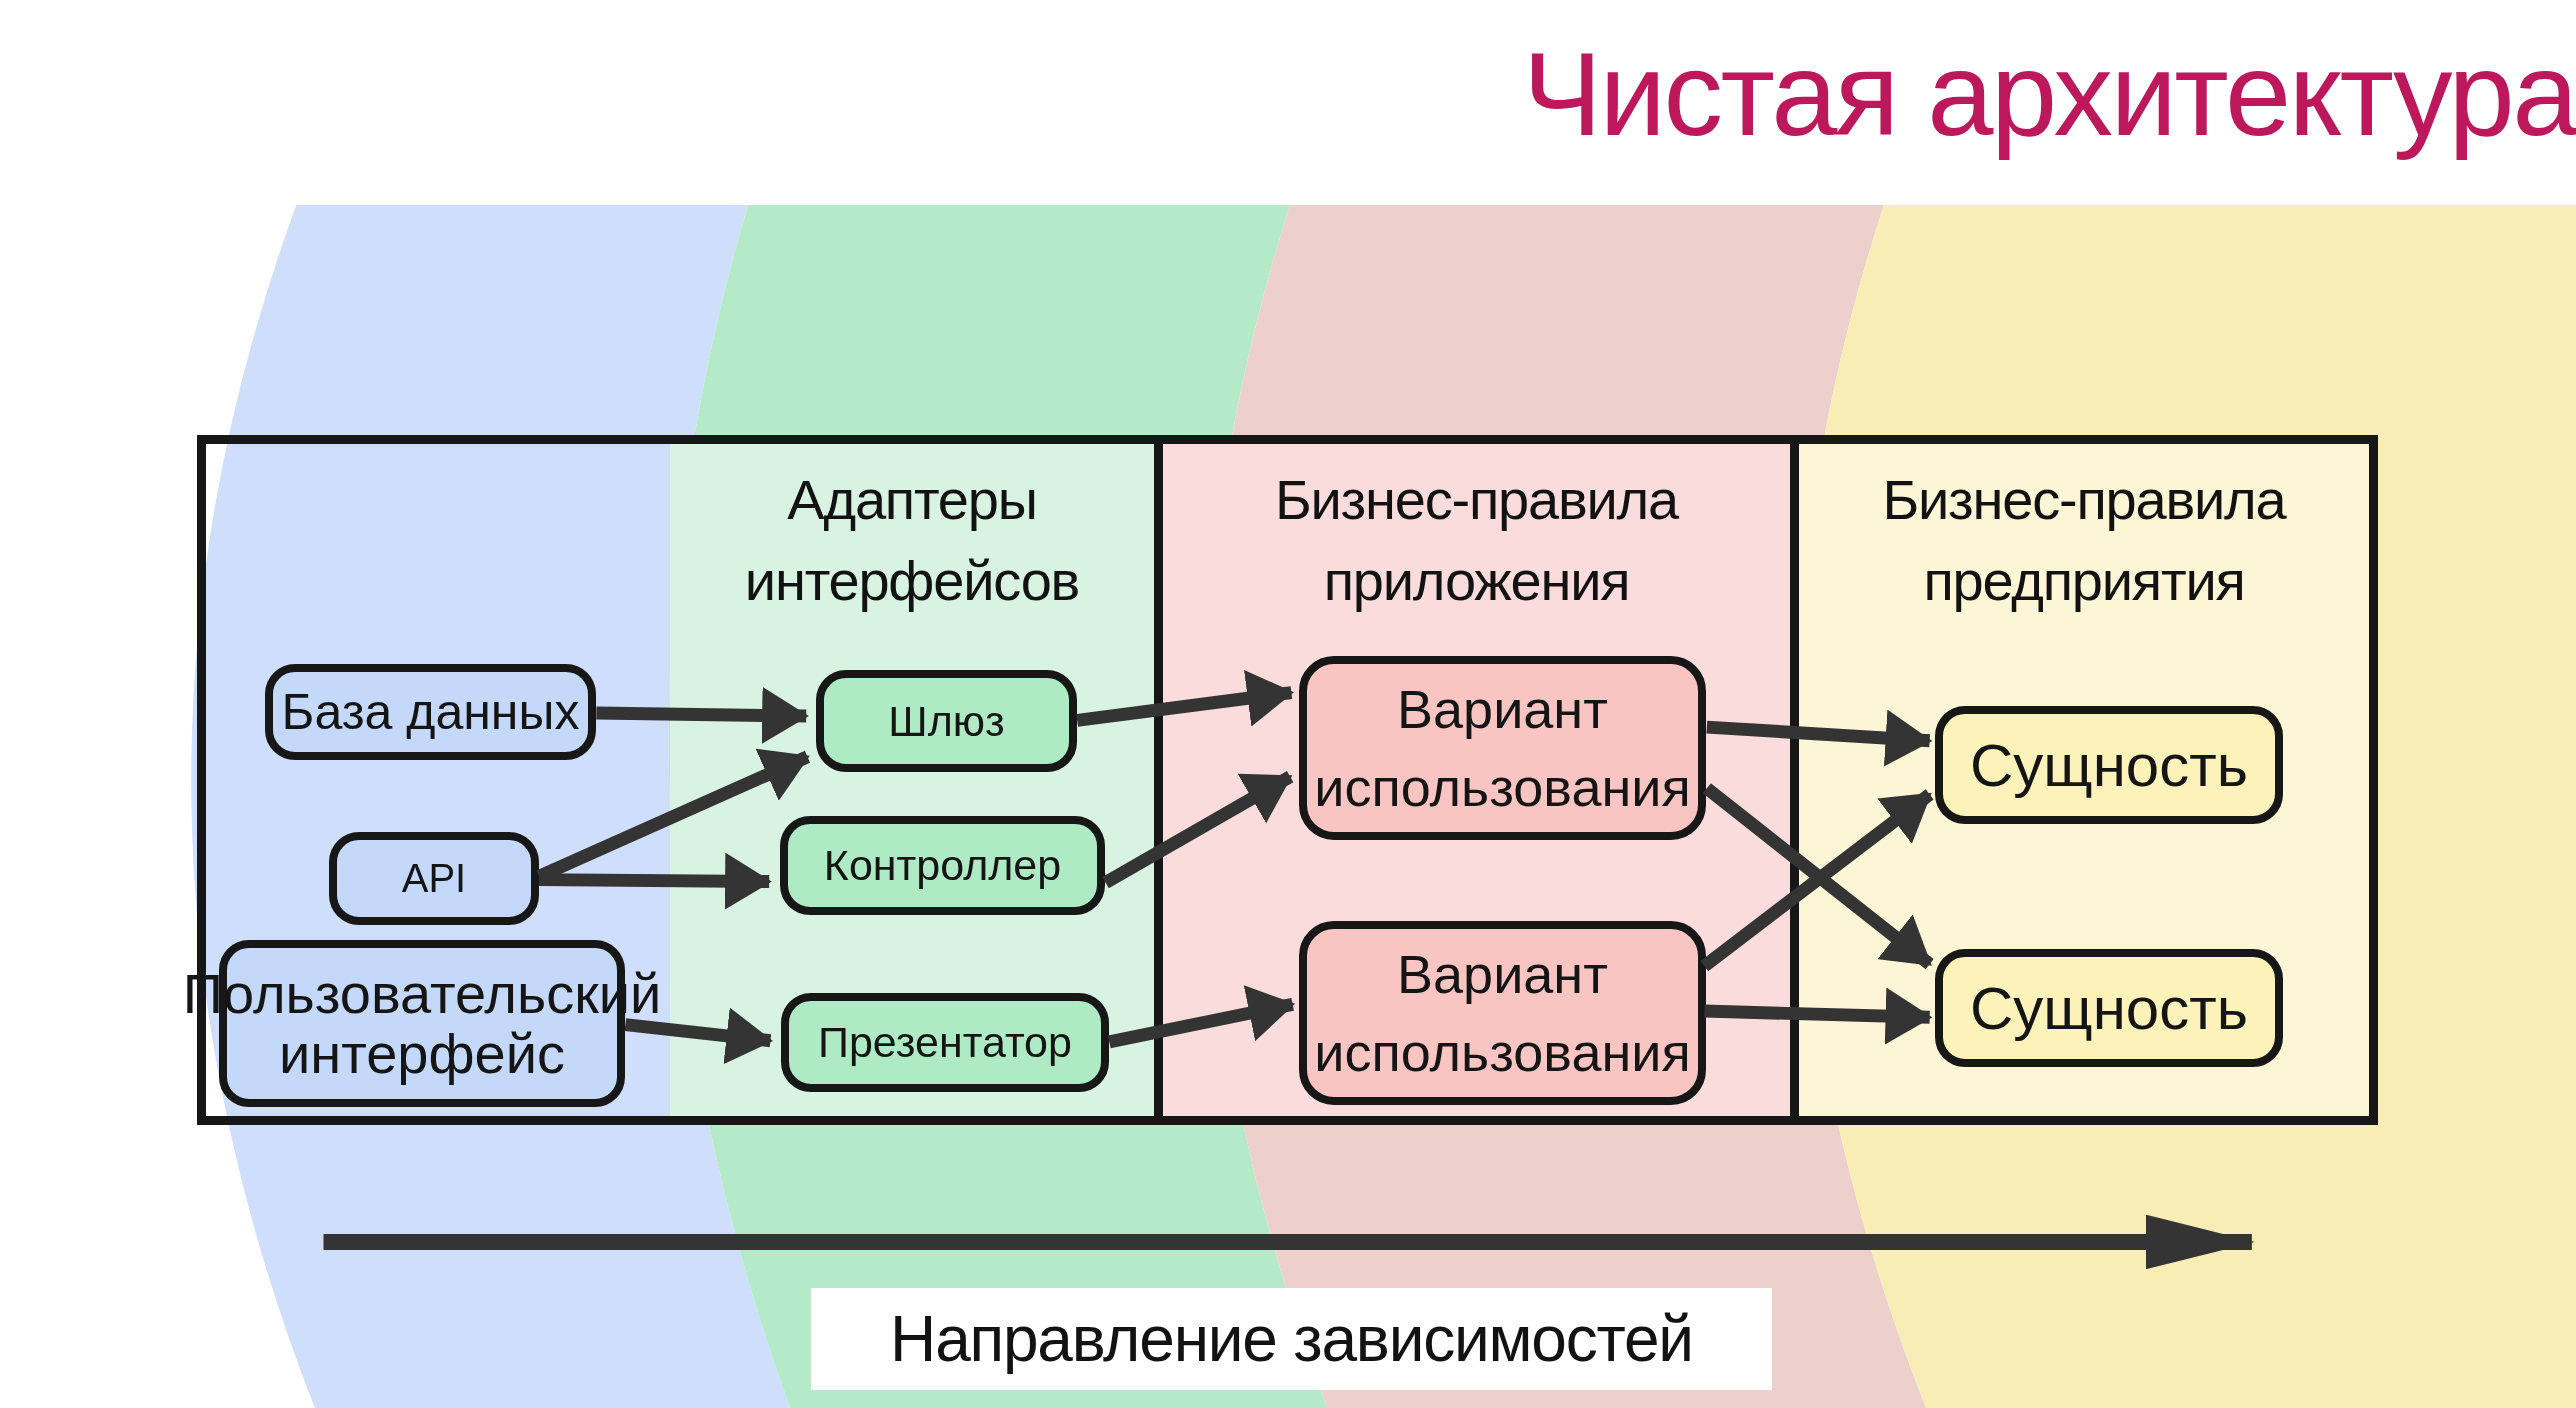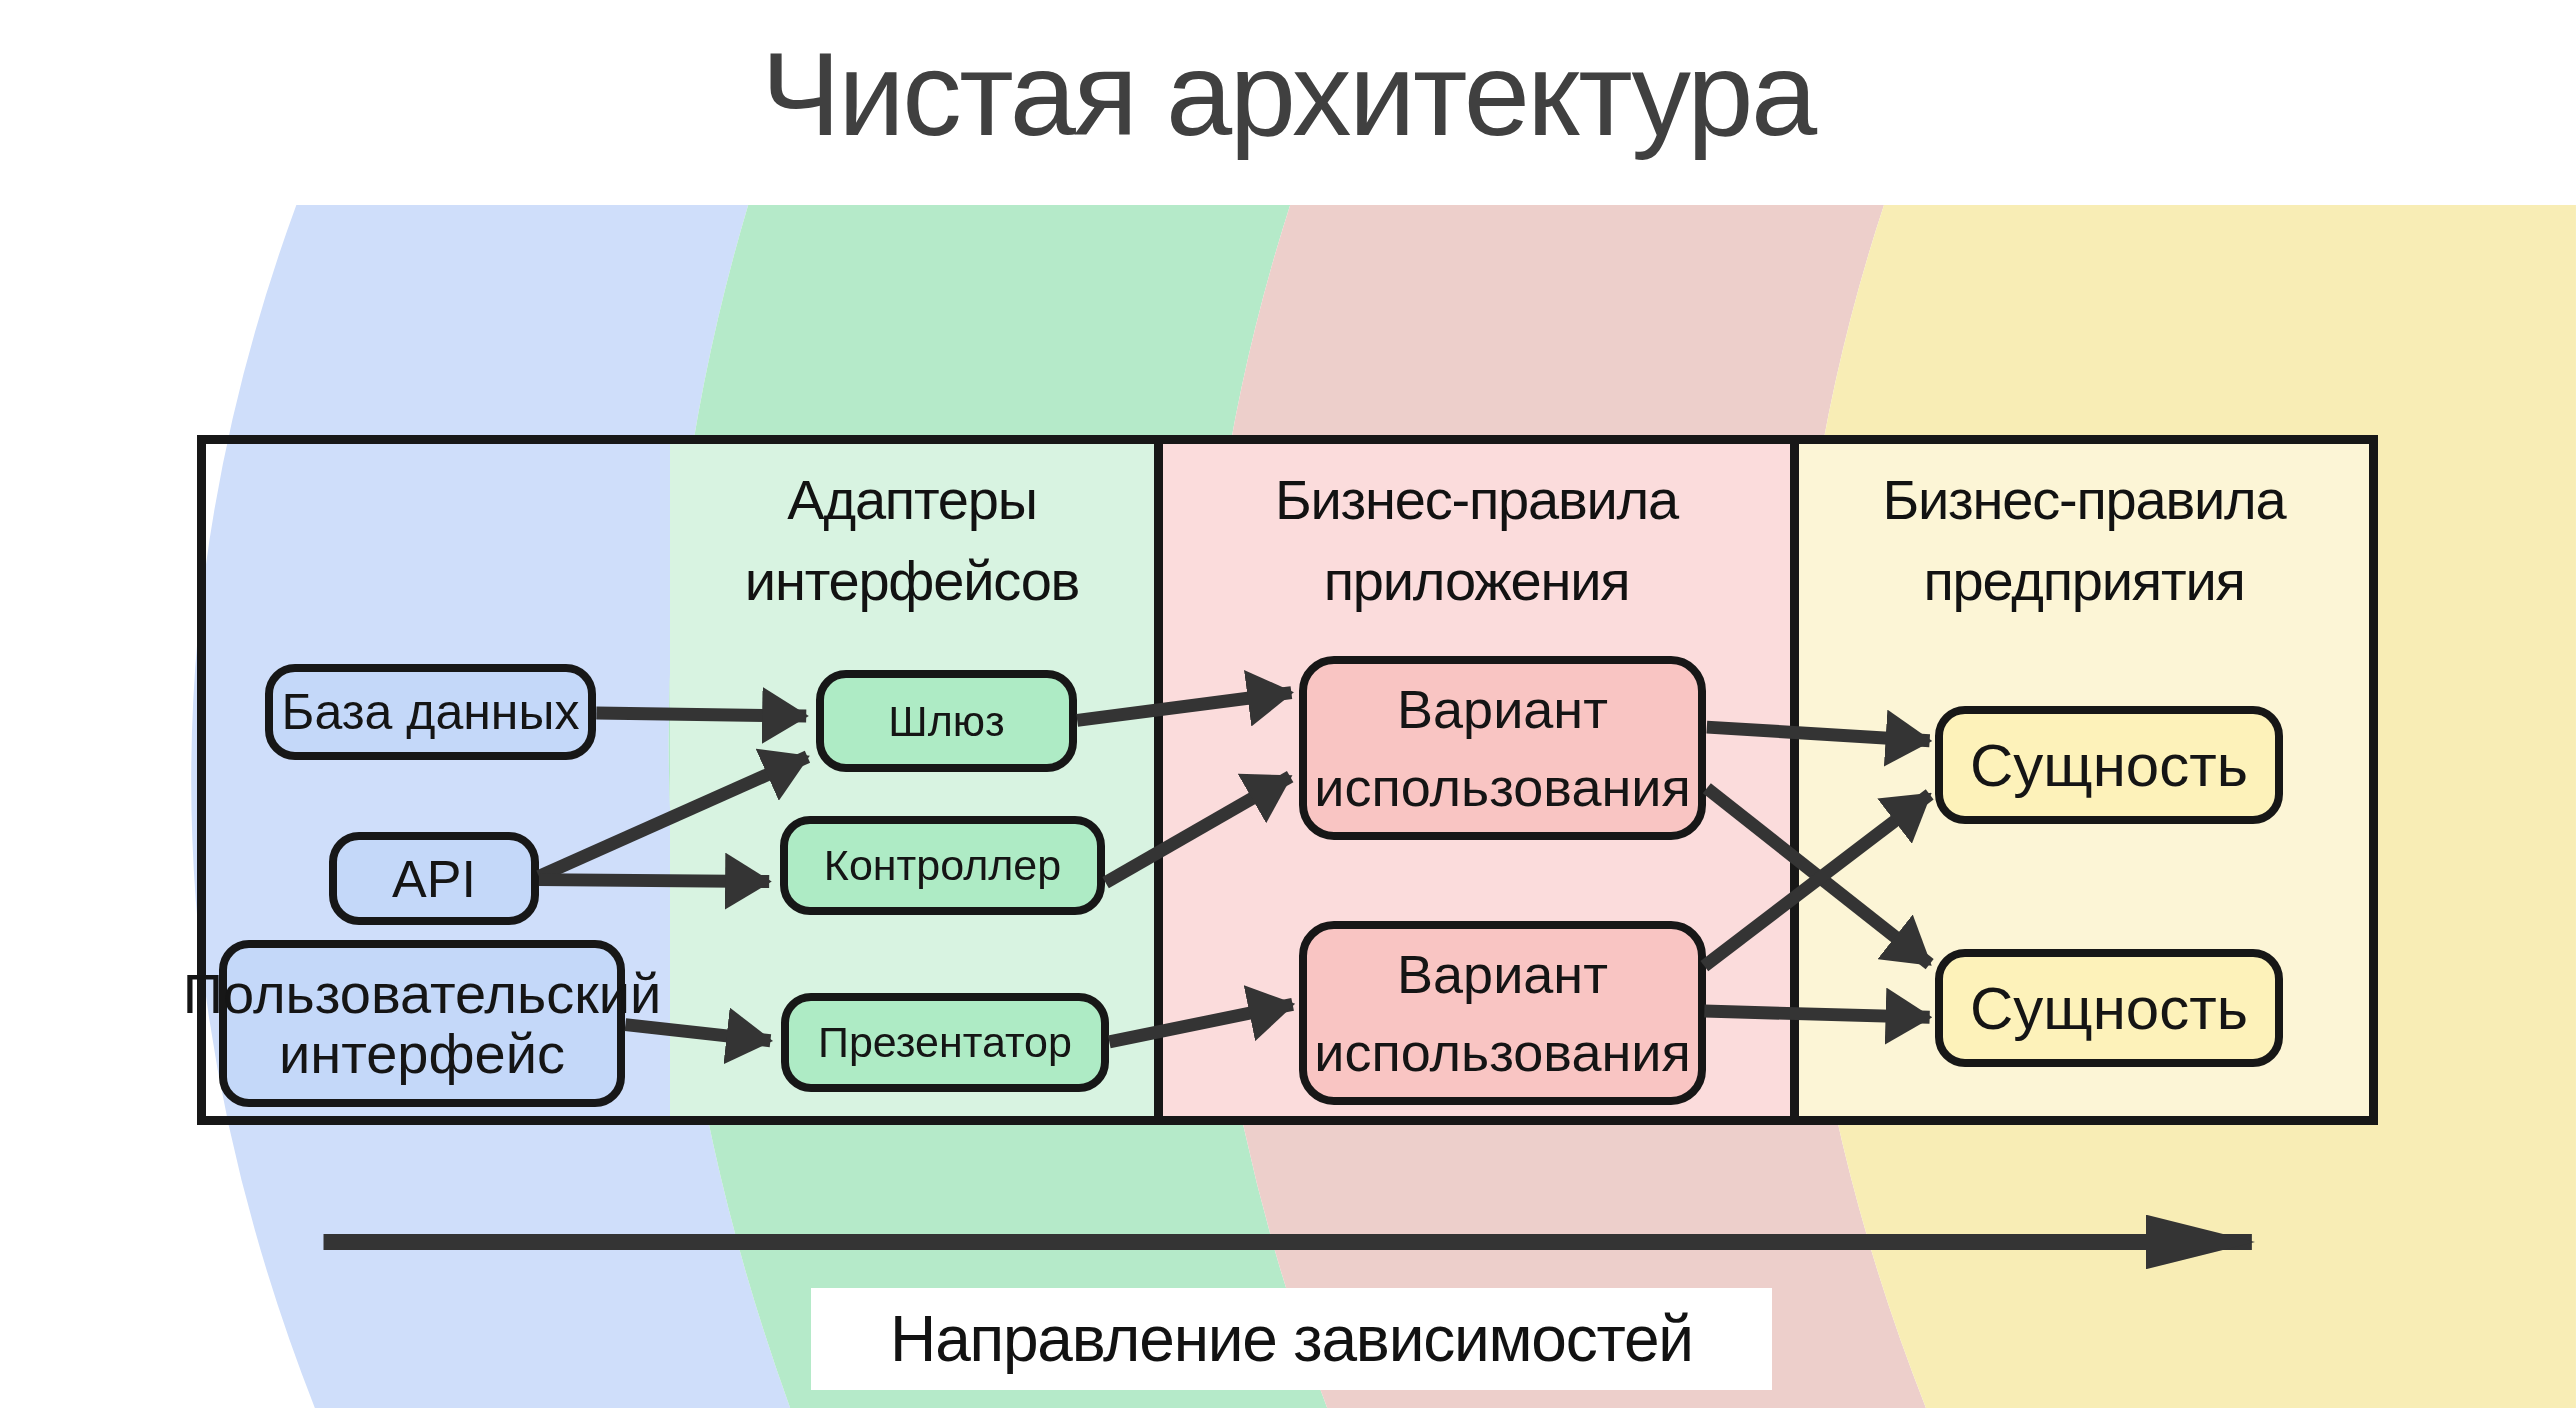--- a/index.html
+++ b/index.html
@@ -10,23 +10,23 @@
     color:#111;
     overflow:hidden;
     position:relative;
   }
   .stage{position:absolute;left:0;top:0;width:2576px;height:1408px;}
   svg.bands{position:absolute;left:0;top:0;z-index:0;}
   svg.arrows{position:absolute;left:0;top:0;z-index:5;pointer-events:none;}
 
   .title{
     position:absolute;left:0;top:17.3px;width:2576px;
-    text-align:center;
+    text-align:right;
     font-size:119px;line-height:154px;letter-spacing:-2.5px;
-    color:#404040;z-index:2;
+    color:#be185d;z-index:2;
   }
 
   .table{
     position:absolute;left:197px;top:435px;width:2181px;height:690px;
     box-sizing:border-box;border:9.3px solid #171717;
     z-index:1;
   }
   .col{
     position:absolute;top:0;height:672px;
     box-sizing:border-box;
@@ -45,21 +45,21 @@
     box-sizing:border-box;
     border:8px solid #171717;
     display:flex;align-items:center;justify-content:center;
     text-align:center;white-space:pre-line;
     color:#151515;
   }
   .r48{border-radius:30px;}
   .r56{border-radius:35px;}
 
   .n-database {left:265px; top:664px; width:331px; height:96px; font-size:50px;}
-  .n-api      {left:329px; top:832px; width:210px; height:93px; font-size:52px;}
+  .n-api      {left:329px; top:832px; width:210px; height:93px; font-size:40px;}
   .n-ui       {left:219px; top:940px; width:406px; height:167px; font-size:56px; line-height:60px;}
   .n-gateway  {left:816px;top:670px; width:261px; height:102px; font-size:43px;}
   .n-controller{left:780px;top:816px;width:325px; height:99px; font-size:43px;}
   .n-presenter{left:781px;top:993px; width:328px; height:99px; font-size:43px;}
   .n-usecase1 {left:1299px;top:656px; width:407px; height:184px; font-size:54px; line-height:78px;}
   .n-usecase2 {left:1299px;top:921px; width:407px; height:184px; font-size:54px; line-height:78px;}
   .n-entity1  {left:1935px;top:706px; width:348px; height:118px; font-size:60px;}
   .n-entity2  {left:1935px;top:949px; width:348px; height:118px; font-size:60px;}
 
   .dep-label{

